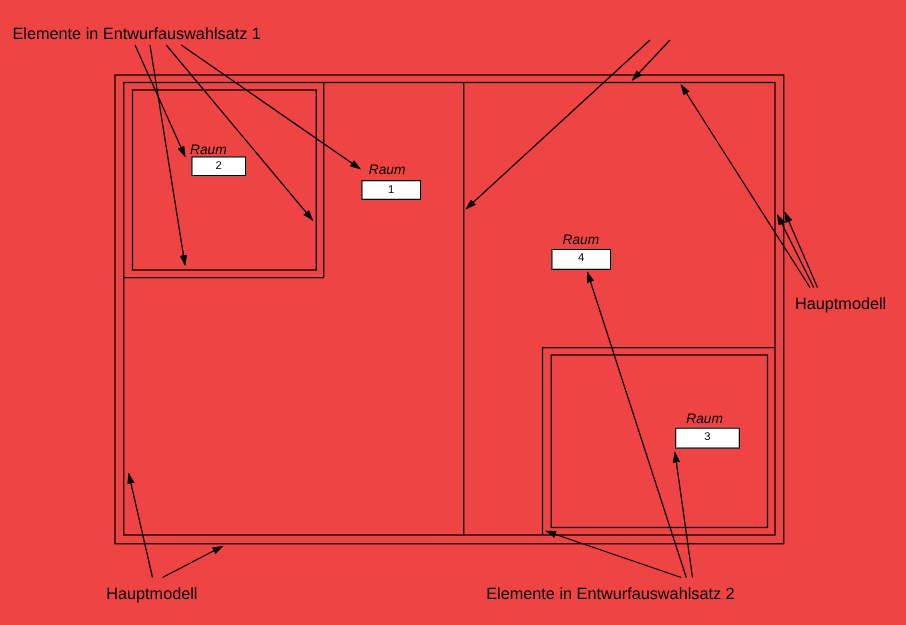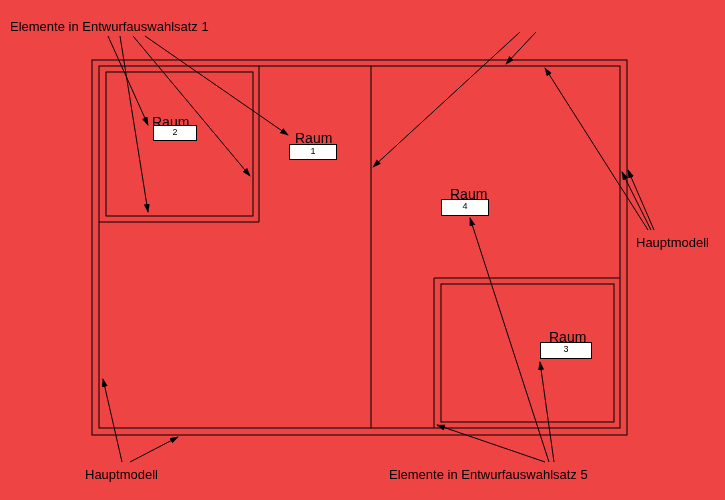--- a/index.html
+++ b/index.html
@@ -36,24 +36,25 @@
     border: 1px solid #000000;
     background: #ffffff;
     box-sizing: border-box;
     text-align: center;
     font-size: 9px;
     color: #000000;
     line-height: 13px;
   }
   .room-name {
     position: absolute;
-    font-size: 14px;
+    font-size: 11px;
     color: #000000;
     text-align: center;
     white-space: nowrap;
+    font-style: italic;
   }
 </style>
 </head>
 <body>
 
 <div id="stage">
 
   <svg id="diagram-svg" viewBox="0 0 725 500">
     <defs>
       <marker id="arrowhead" markerWidth="9" markerHeight="9" refX="8" refY="3" orient="auto" markerUnits="strokeWidth">
@@ -112,21 +113,21 @@
     </g>
   </svg>
 
   <div class="label caption" style="left:10px; top:20px;">Elemente in Entwurfauswahlsatz 1</div>
 
 
   <div class="label caption" style="left:636px; top:236px;">Hauptmodell</div>
 
   <div class="label caption" style="left:85px; top:468px;">Hauptmodell</div>
 
-  <div class="label caption" style="left:389px; top:468px;">Elemente in Entwurfauswahlsatz 5</div>
+  <div class="label caption" style="left:389px; top:468px;">Elemente in Entwurfauswahlsatz 2</div>
 
   <div class="room-name" style="left:152px; top:114px;">Raum</div>
   <div class="room-box" style="left:153px; top:125px; width:44px; height:16px;">2</div>
 
   <div class="room-name" style="left:295px; top:130px;">Raum</div>
   <div class="room-box" style="left:289px; top:144px; width:48px; height:16px;">1</div>
 
   <div class="room-name" style="left:450px; top:186px;">Raum</div>
   <div class="room-box" style="left:441px; top:199px; width:48px; height:17px;">4</div>
 

